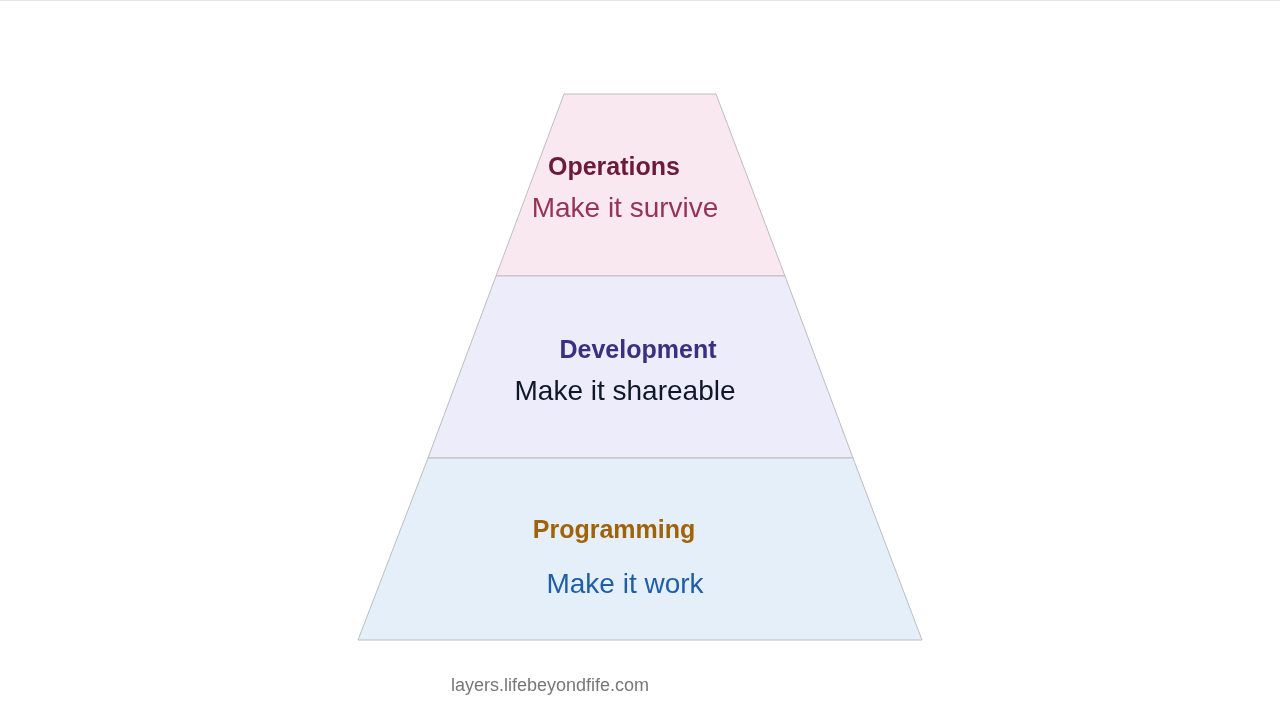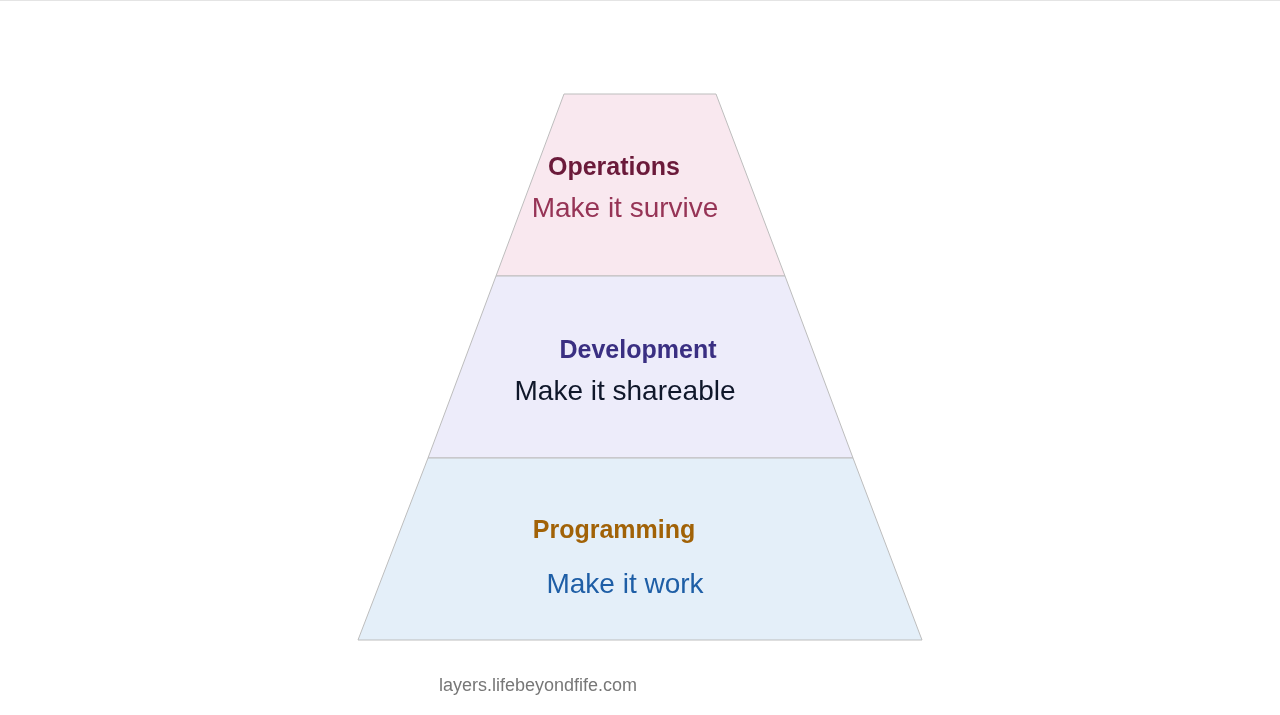--- a/index.html
+++ b/index.html
@@ -5,21 +5,21 @@
   html, body { margin: 0; padding: 0; }
   body {
     width: 1280px; height: 715px; background: #ffffff; position: relative; overflow: hidden;
     font-family: "Liberation Sans", "DejaVu Sans", sans-serif;
   }
   .topline { position: absolute; left: 0; top: 0; width: 1280px; height: 1px; background: #e4e4e4; }
   svg.pyramid { position: absolute; left: 0; top: 0; }
   .label { position: absolute; left: 0; width: 1228px; text-align: center; }
   .title { font-size: 25px; font-weight: bold; }
   .sub { font-size: 28px; padding-left: 11px; }
-  .footer { position: absolute; left: 0; width: 1076px; top: 675px; text-align: center; font-size: 18px; color: #777777; }
+  .footer { position: absolute; left: 12px; width: 1076px; top: 675px; text-align: center; font-size: 18px; color: #777777; }
 </style>
 </head>
 <body>
 
 <div class="topline"></div>
 
 <svg class="pyramid" width="1280" height="715">
   <polygon points="564,94 716,94 785,276 496,276" fill="#f9e8ef" stroke="#bdbdbd" stroke-width="1"></polygon>
   <polygon points="496,276 785,276 853,458 428,458" fill="#edecfa" stroke="#bdbdbd" stroke-width="1"></polygon>
   <polygon points="428,458 853,458 922,640 358,640" fill="#e4eff9" stroke="#bdbdbd" stroke-width="1"></polygon>

